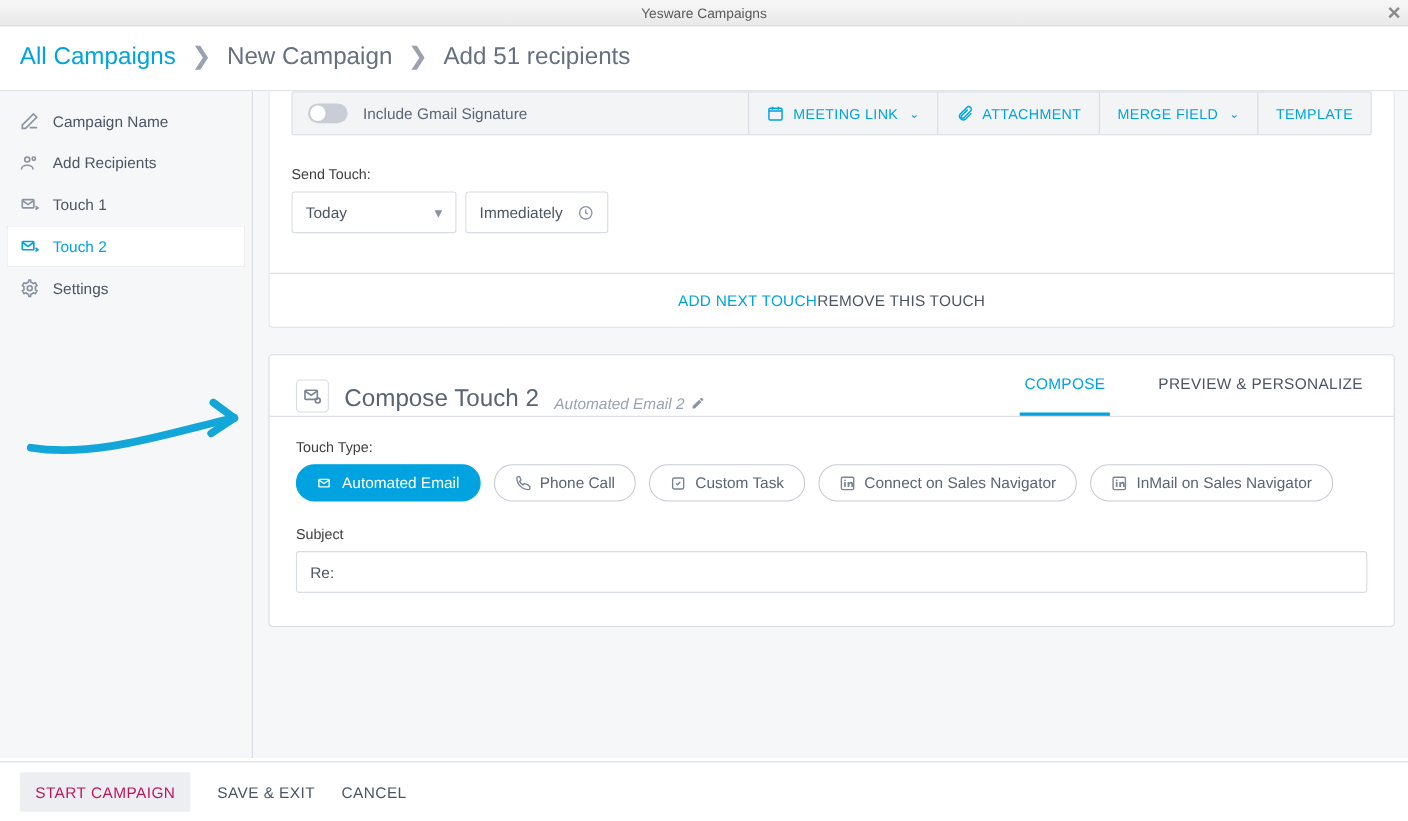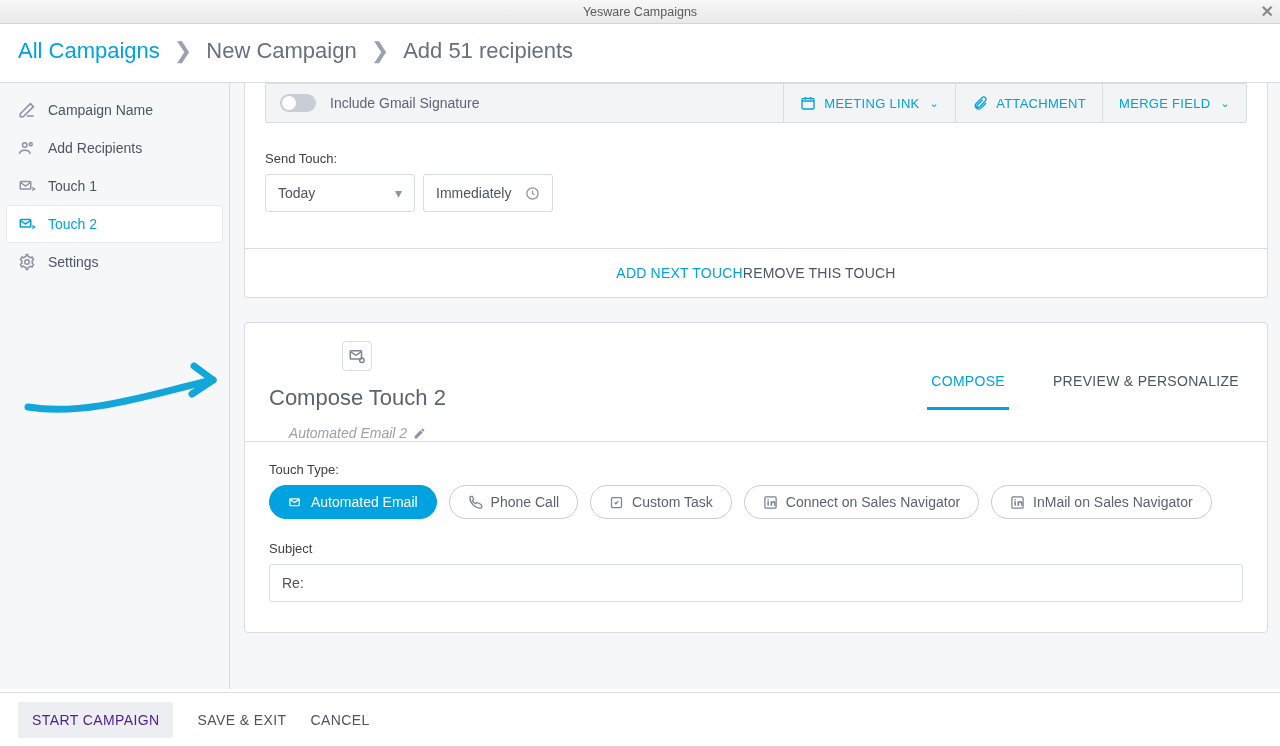--- a/index.html
+++ b/index.html
@@ -48,37 +48,37 @@
   .danger{color:#4b5563;font-weight:500;letter-spacing:.2px;cursor:pointer;}
   
   .delay-card{background:#fff;border:1px solid var(--border);border-radius:4px;margin:0 0 24px 14px;display:flex;align-items:center;justify-content:space-between;padding:22px 24px;position:relative;}
   .delay-left{display:flex;align-items:center;gap:8px;color:#4b5563;font-size:15px;}
   .delay-left input{width:40px;border:none;border-bottom:1px solid #c7ccd5;text-align:center;font-size:15px;color:#4b5563;outline:none;}
   .delay-hl{position:absolute;left:-8px;top:-8px;width:550px;height:calc(100% + 16px);border:8px solid #12a7d8;border-radius:6px;pointer-events:none;}
   .info{display:flex;align-items:center;gap:10px;color:#4b5563;}
   .infoi{width:18px;height:18px;border-radius:50%;background:#3a3f46;color:#fff;display:inline-flex;align-items:center;justify-content:center;font-size:12px;font-weight:bold;}
   
   .compose-head{display:flex;align-items:center;justify-content:space-between;border-bottom:1px solid var(--border);padding:18px 24px 0;}
-  .ch-left{display:flex;align-items:center;gap:14px;flex-direction:column;}
+  .ch-left{display:flex;align-items:flex-end;gap:14px;}
   .ch-icon{width:30px;height:30px;border:1px solid var(--border);border-radius:4px;display:flex;align-items:center;justify-content:center;color:#7d8594;}
   .ch-title{font-size:22px;color:#5a6372;}
   .ch-sub{font-size:14px;color:#9aa2b1;font-style:italic;display:flex;align-items:center;gap:6px;}
   .tabs{display:flex;gap:40px;}
   .tab{padding:0 4px 18px;color:#4b5563;letter-spacing:.3px;cursor:pointer;border-bottom:3px solid transparent;}
   .tab.active{color:var(--blue);border-bottom-color:var(--blue);font-weight:500;}
   .compose-body{padding:20px 24px 30px;}
   .pill-row{display:flex;gap:12px;flex-wrap:wrap;margin-bottom:22px;}
   .pill{border:1px solid #c7ccd5;border-radius:20px;padding:8px 18px;display:flex;align-items:center;gap:8px;color:#5b6472;cursor:pointer;font-size:14px;}
   .pill.active{background:var(--blue);color:#fff;border-color:var(--blue);}
   .pill svg{width:15px;height:15px;}
   .subject-input{width:100%;border:1px solid var(--border);border-radius:3px;height:38px;padding:0 12px;color:#4b5563;font-size:14px;}
   
   .footer{position:absolute;bottom:0;left:0;right:0;height:54px;border-top:1px solid var(--border);background:#fff;display:flex;align-items:center;gap:24px;padding:0 18px;}
   .fbtn{color:#4b5563;letter-spacing:.4px;cursor:pointer;}
-  .fbtn.primary{background:var(--bg2);color:#4c1d95;padding:10px 14px;border-radius:2px;}
+  .fbtn.primary{background:var(--bg2);color:#be185d;padding:10px 14px;border-radius:2px;}
   
   .arrow{position:absolute;left:18px;top:362px;width:210px;height:60px;pointer-events:none;}
 </style>
 </head>
 <body>
 
 <div class="titlebar">
   <span>Yesware Campaigns</span>
   <span class="close">✕</span>
 </div>
@@ -153,20 +153,23 @@
           </div>
           <div class="sig-btn">
             <svg viewBox="0 0 24 24" fill="none" stroke="#00a3e0" stroke-width="2">
                 <path d="M21 12l-8 8a5 5 0 0 1-7-7l9-9a3.5 3.5 0 0 1 5 5l-9 9a2 2 0 0 1-3-3l8-8"></path>
               </svg>
             <span>ATTACHMENT</span>
           </div>
           <div class="sig-btn">
             <span>MERGE FIELD</span>
             <span class="caret">⌄</span>
+          </div>
+          <div class="sig-btn">
+            <span>TEMPLATE</span>
           </div>
         </div>
 
         <div class="lbl">Send Touch:</div>
         <div class="row" style="margin-bottom:4px;">
           <div class="sel">
             <span>Today</span>
             <span style="color:#8a93a3;">▾</span>
           </div>
           <div class="sel small">

